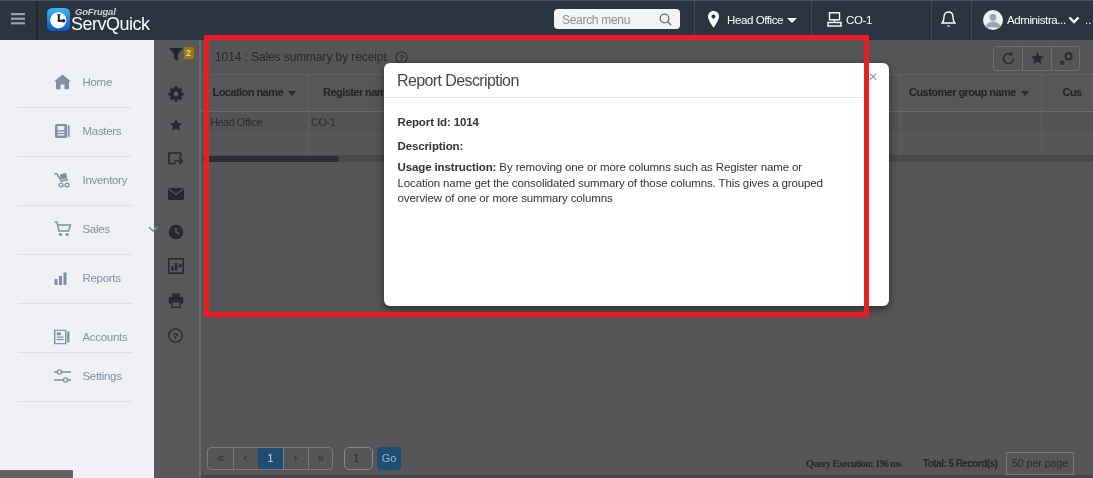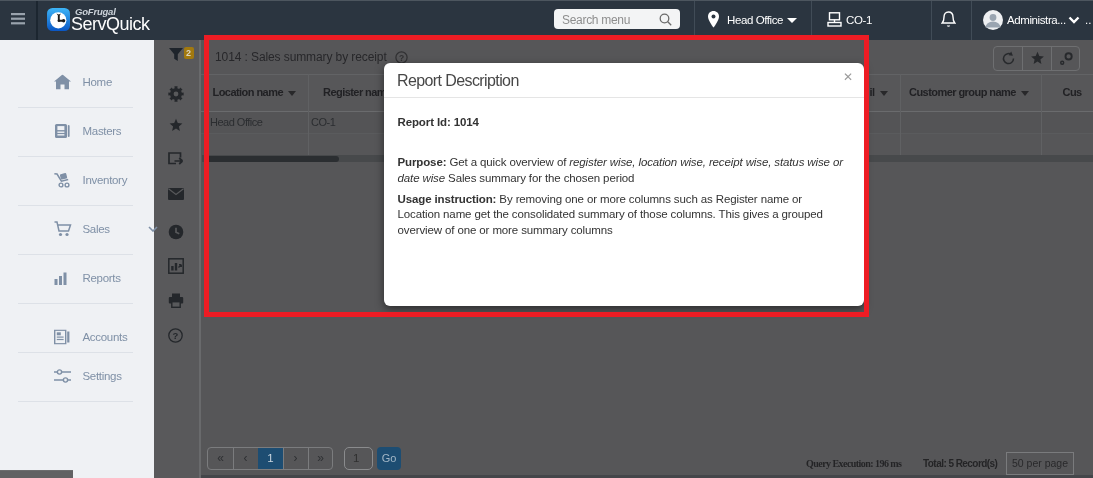--- a/index.html
+++ b/index.html
@@ -34,21 +34,21 @@
   #pager .pc{position:absolute;top:0;width:25px;height:21px;text-align:center;line-height:20px;font-size:12px;color:#2e3033;}
   #pager .psep{position:absolute;top:0;width:1px;height:21px;background:#7b7c7e;}
   #pager .active{background:#1d4d72;color:#c9d5df;font-size:11.5px;}
   #pginput{position:absolute;left:344px;top:446.5px;width:29px;height:23px;border:1px solid #8a8b8d;border-radius:5px;box-sizing:border-box;text-align:left;padding-left:8px;line-height:21px;font-size:11.5px;color:#2f2f2f;}
   #pggo{position:absolute;left:377px;top:446.5px;width:24px;height:23px;background:#1d4d72;border-radius:4px;text-align:center;line-height:23px;font-size:11px;color:#a3b7c7;}
   .foot{position:absolute;top:457.5px;font-size:10px;font-weight:bold;letter-spacing:-0.55px;color:#242426;}
   #perpage{position:absolute;left:1006px;top:451.5px;width:68px;height:23px;border:1px solid #7a7b7d;box-sizing:border-box;text-align:center;line-height:21px;font-size:10.5px;color:#29292b;}
   #btmstrip{position:absolute;left:154px;top:475px;width:939px;height:3px;background:#44464a;}
   #btmbox{position:absolute;left:0;top:469.5px;width:73px;height:8.5px;background:#616163;border-top:1px solid #6c6c6e;box-sizing:border-box;}
   
-  #modal{position:absolute;left:384px;top:63px;width:480px;height:243px;background:#fff;border-radius:6px;box-shadow:0 3px 9px rgba(0,0,0,.5);}
+  #modal{position:absolute;left:384px;top:63px;width:480px;height:243px;background:#fff;border-radius:6px;box-shadow:0 3px 9px rgba(0,0,0,.5);padding-left:25px;}
   #mtitle{position:absolute;left:13px;top:8.5px;font-size:16px;letter-spacing:-0.6px;color:#474747;}
   #mx{position:absolute;right:11px;top:7px;font-size:12px;color:#9b9b9b;}
   #mhr{position:absolute;left:0;top:34px;width:480px;height:1px;background:#e5e5e5;}
   #mbody{position:absolute;left:13.5px;top:51.5px;width:460px;font-size:11.5px;letter-spacing:-0.12px;color:#333;line-height:15.5px;}
   #mbody p{margin:0 0 5.5px 0;}
   
   #red{position:absolute;left:204px;top:35px;width:665px;height:282px;border:5px solid #ed1c24;box-sizing:border-box;z-index:50;}
 </style>
 </head>
 <body>
@@ -287,18 +287,18 @@
     <path d="M1.5 1.5 L6 6 L10.5 1.5" fill="none" stroke="#fff" stroke-width="2.4"></path>
   </svg>
 <div class="navtxt" style="left:1085px;letter-spacing:0;">..</div>
 
 <div id="modal">
   <div id="mtitle">Report Description</div>
   <div id="mx">✕</div>
   <div id="mhr"></div>
   <div id="mbody">
     <p><b>Report Id: 1014</b></p>
-    <p style="margin-top:25px;"><b>Purpose:</b> Get a quick overview of <i>register wise, location wise, receipt wise, status wise or<br>date wise</i> Sales summary for the chosen period</p>
+    <p style="margin-top:9px;"><b>Description:</b></p>
     <p style="margin-top:4px;"><b>Usage instruction:</b> By removing one or more columns such as Register name or<br>Location name get the consolidated summary of those columns. This gives a grouped<br>overview of one or more summary columns</p>
   </div>
 </div>
 
 <div id="red"></div>
 
 </body></html>

